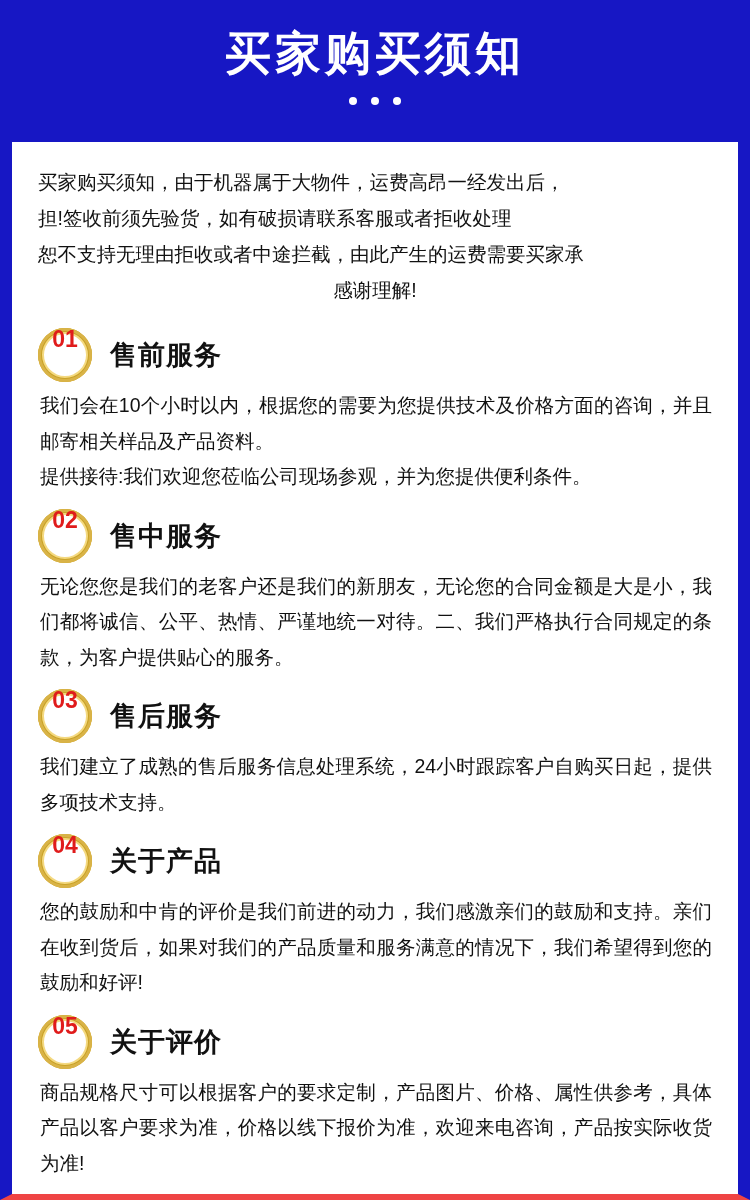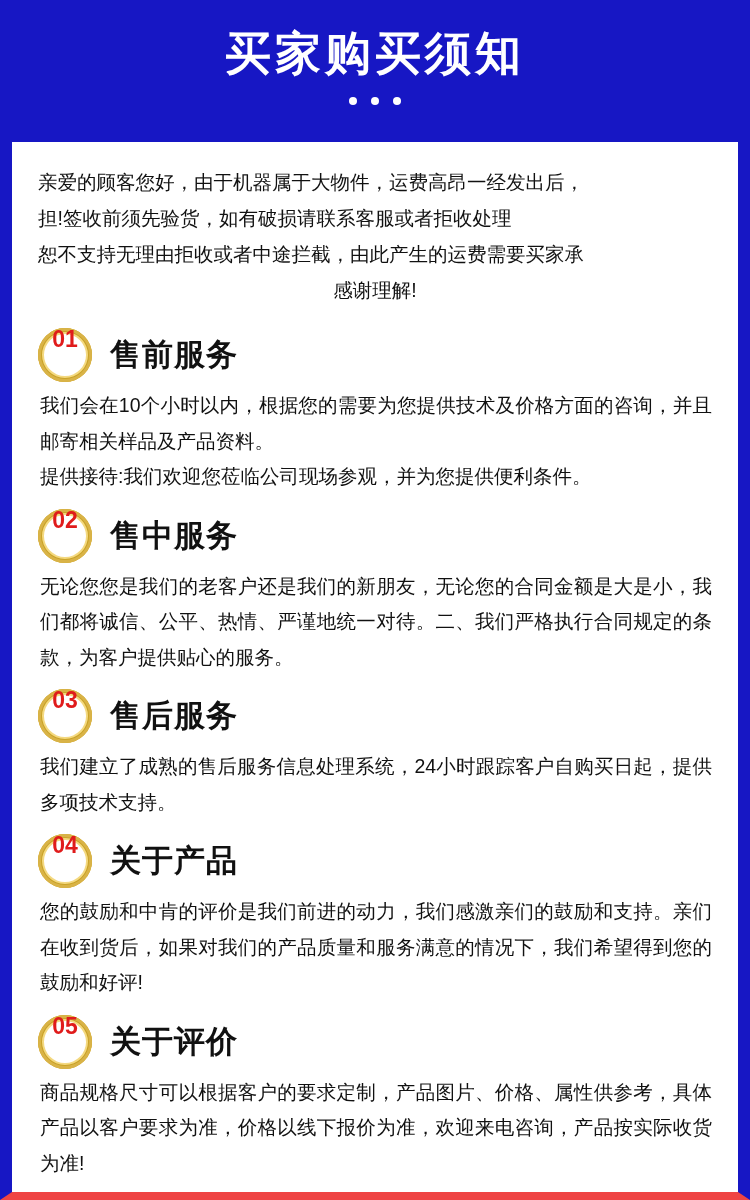--- a/index.html
+++ b/index.html
@@ -14,21 +14,21 @@
     overflow: hidden;
   }
   .page {
     position: relative;
     width: 750px;
     height: 1200px;
     background: #ffffff;
     box-sizing: border-box;
     border-left: 12px solid #1717c4;
     border-right: 12px solid #1717c4;
-    border-bottom: 8px solid #ef4444;
+    border-bottom: 6px solid #ef4444;
   }
   .header {
     position: relative;
     margin: -0px -0px 0 -0px;
     height: 142px;
     background: #1717c4;
     display: flex;
     flex-direction: column;
     align-items: center;
     justify-content: flex-start;
@@ -104,21 +104,21 @@
     color: #e01b1b;
     font-size: 23px;
     font-weight: bold;
     letter-spacing: 0px;
     line-height: 1;
     position: relative;
     z-index: 2;
   }
   .sec-title {
     color: #111111;
-    font-size: 31px;
+    font-size: 27px;
     font-weight: bold;
     letter-spacing: 1px;
   }
   .sec-body {
     color: #111111;
     font-size: 19.5px;
     line-height: 1.82;
     text-align: justify;
     text-align-last: left;
     padding-left: 2px;
@@ -135,21 +135,21 @@
   <div class="header">
     <div class="header-title">买家购买须知</div>
     <div class="dots">
       <span class="dot"></span>
       <span class="dot"></span>
       <span class="dot"></span>
     </div>
   </div>
 
   <div class="intro">
-    <p>亲爱的顾客您好，由于机器属于大物件，运费高昂一经发出后，</p>
+    <p>买家购买须知，由于机器属于大物件，运费高昂一经发出后，</p>
     <p>担!签收前须先验货，如有破损请联系客服或者拒收处理</p>
     <p>恕不支持无理由拒收或者中途拦截，由此产生的运费需要买家承</p>
     <p class="center">感谢理解!</p>
   </div>
 
   <div class="section">
     <div class="sec-head">
       <div class="badge">
         <span class="badge-num">01</span>
       </div>

